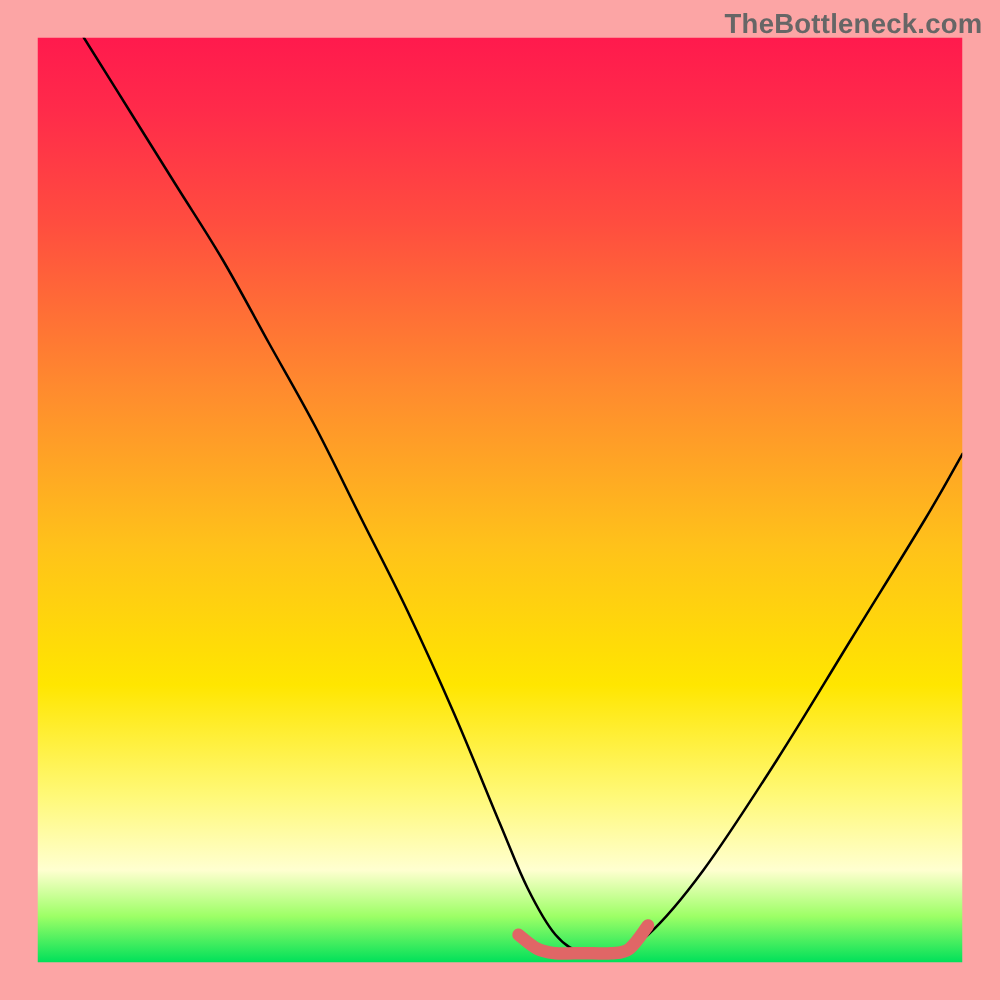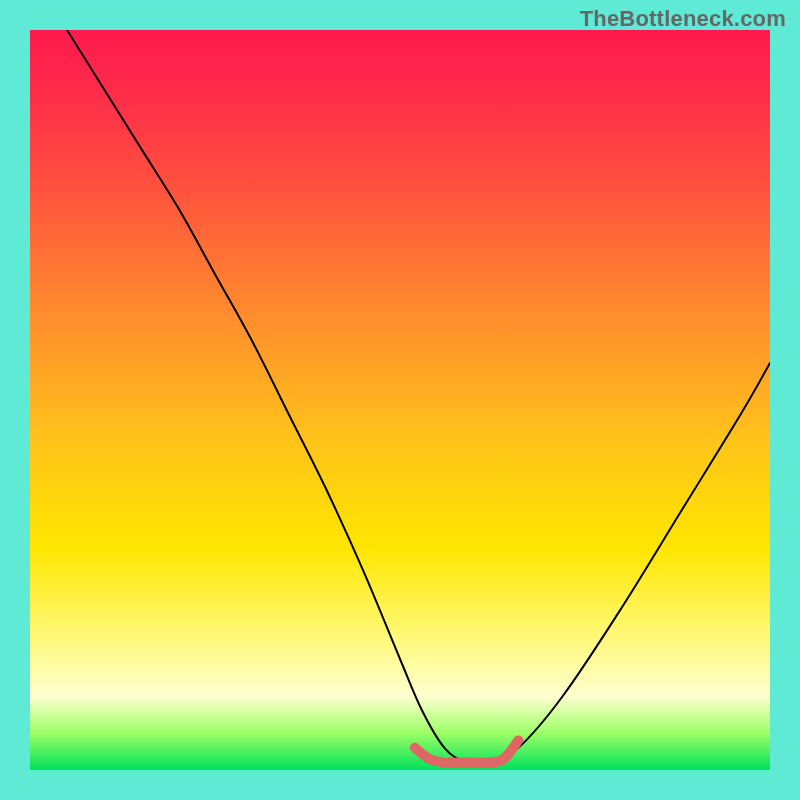--- a/index.html
+++ b/index.html
@@ -8,21 +8,21 @@
     width: 800px;
     height: 800px;
     background: #000;
     overflow: hidden;
     font-family: Arial, Helvetica, sans-serif;
   }
   .frame {
     position: relative;
     width: 800px;
     height: 800px;
-    background: #5eead4;
+    background: #fca5a5;
   }
   .watermark {
     position: absolute;
     top: 6px;
     right: 14px;
     color: #666;
     font-size: 22px;
     font-weight: 600;
     letter-spacing: 0.2px;
     z-index: 10;

